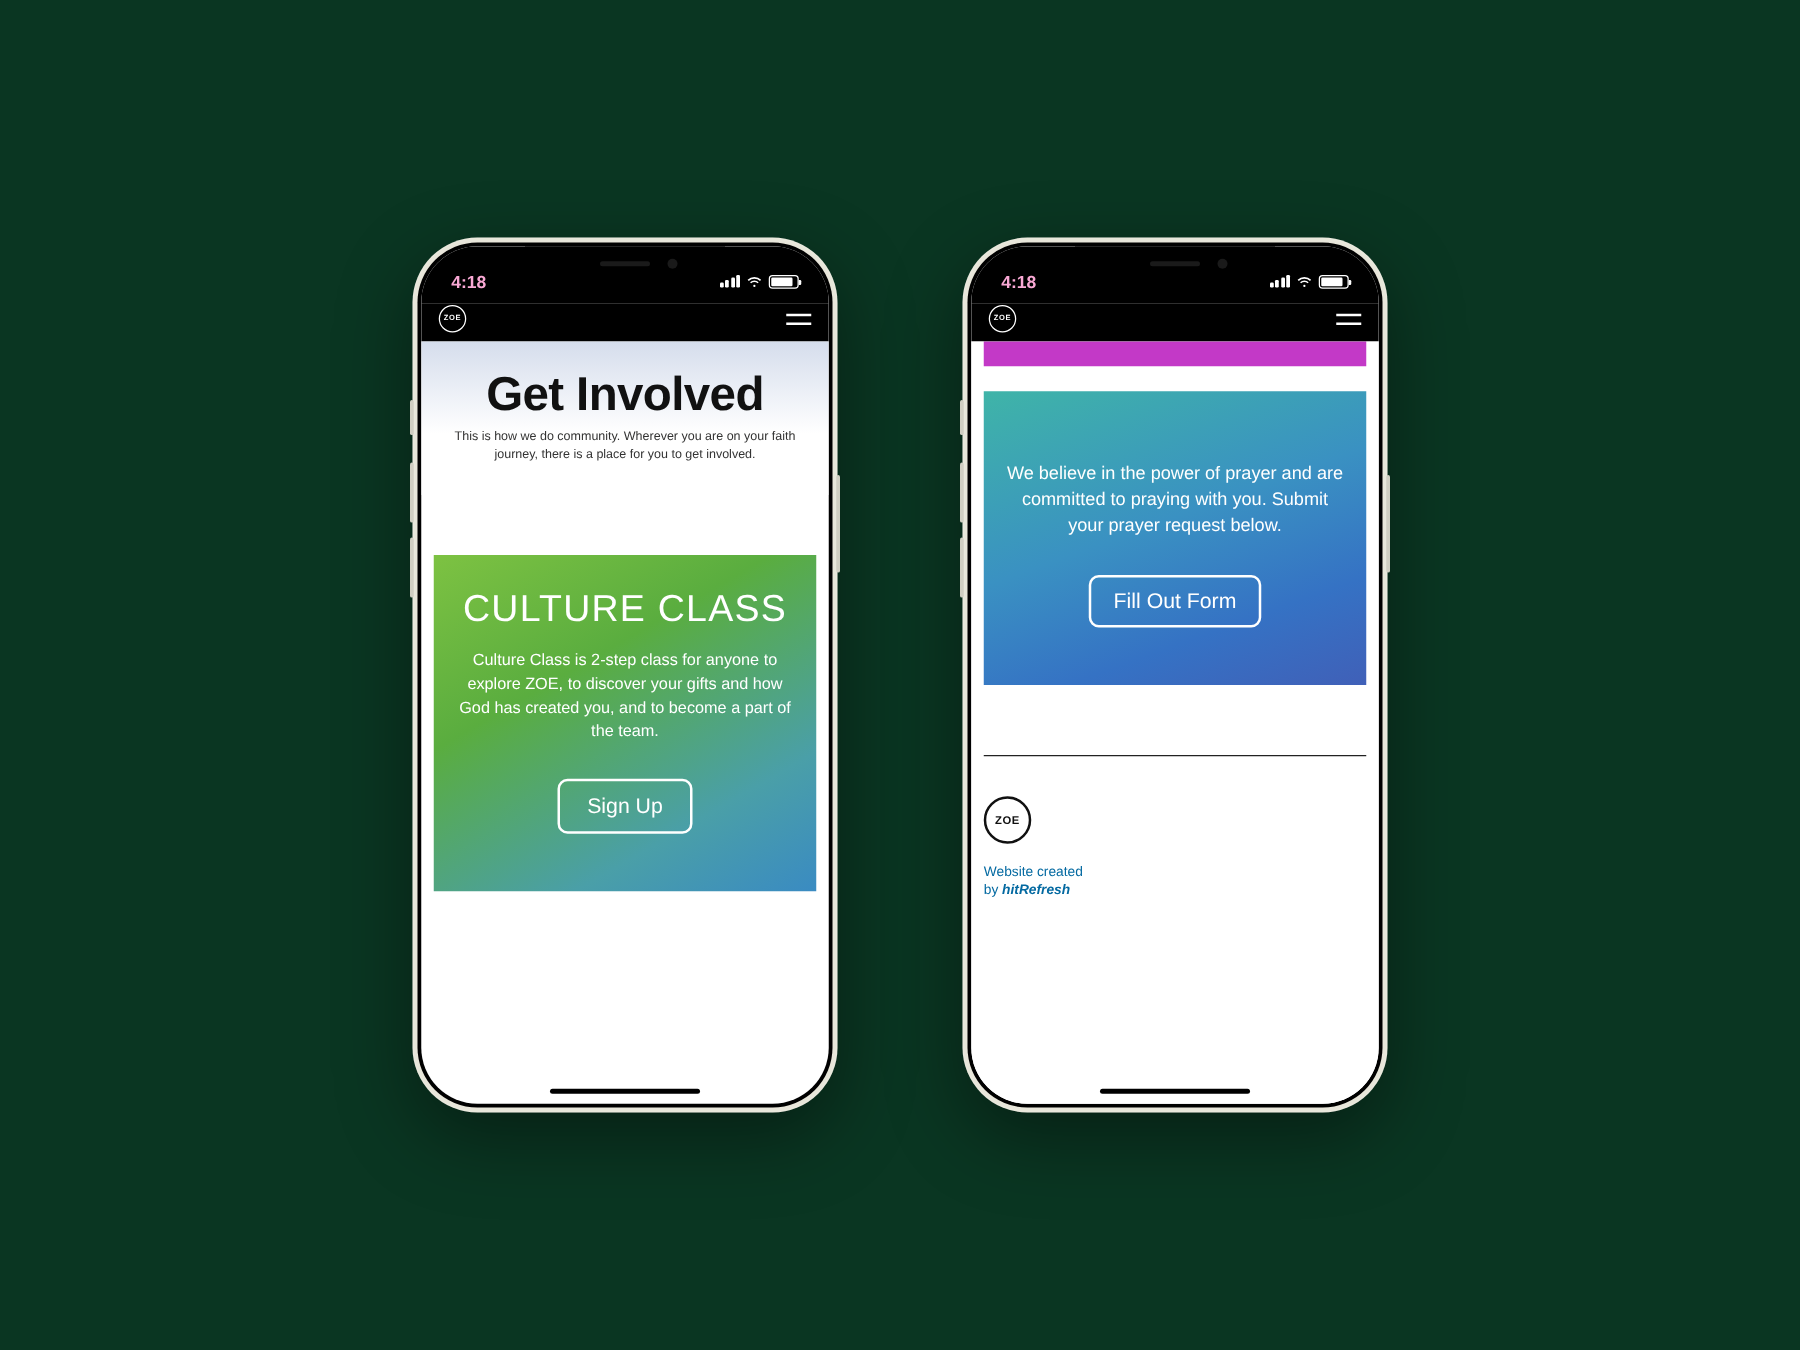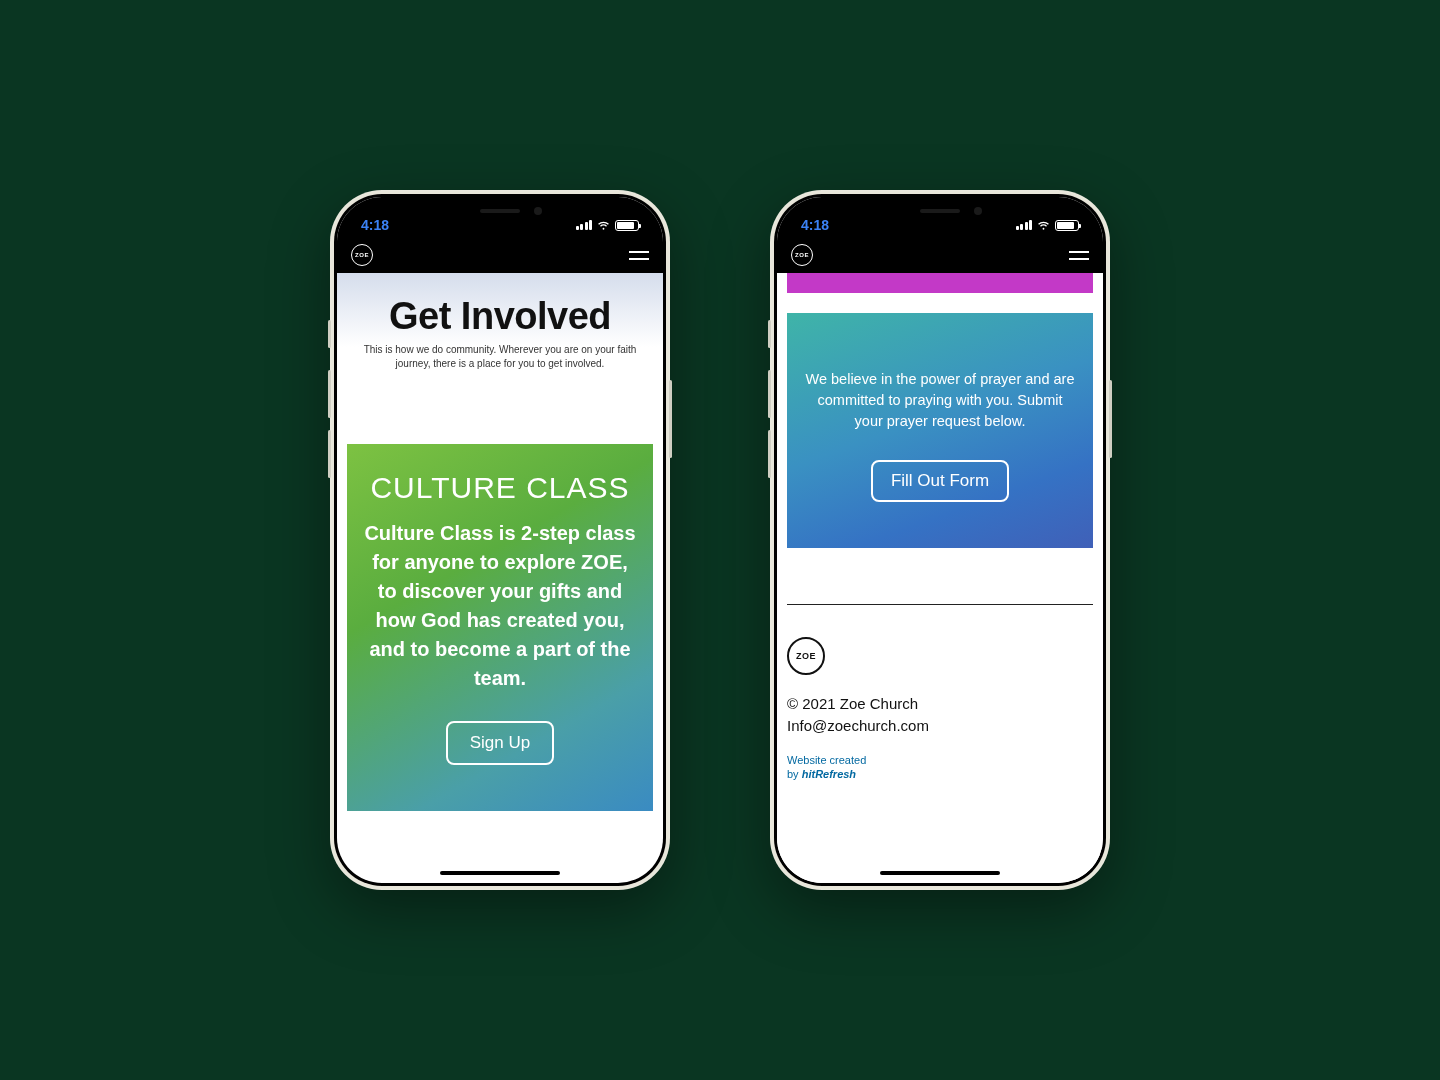--- a/index.html
+++ b/index.html
@@ -76,21 +76,21 @@
     top: 0;
     left: 0;
     right: 0;
     height: 46px;
     background: #000;
     display: flex;
     justify-content: space-between;
     align-items: center;
     padding: 10px 24px 0;
     z-index: 50;
-    color: #3b82f6;
+    color: #f9a8d4;
     font-size: 14px;
     font-weight: 600;
   }
   .status-right { display: flex; align-items: center; gap: 4px; }
   .signal-bars { display: flex; gap: 1.5px; align-items: flex-end; }
   .signal-bars span { width: 3px; background: #fff; border-radius: 1px; }
   .signal-bars span:nth-child(1){height:4px}
   .signal-bars span:nth-child(2){height:6px}
   .signal-bars span:nth-child(3){height:8px}
   .signal-bars span:nth-child(4){height:10px}
@@ -161,23 +161,22 @@
     background: linear-gradient(150deg, #7dc242 0%, #5aad3f 35%, #4a9fa8 75%, #3a8bc2 100%);
   }
   .card h2 {
     font-size: 30px;
     font-weight: 500;
     letter-spacing: 1px;
     line-height: 1.05;
   }
   .card p {
     margin-top: 16px;
-    font-size: 20px;
+    font-size: 13px;
     line-height: 1.45;
-    font-weight: bold;
   }
   .card button {
     margin-top: 28px;
     background: transparent;
     border: 2px solid #fff;
     color: #fff;
     font-size: 17px;
     padding: 10px 22px;
     border-radius: 8px;
     cursor: pointer;
@@ -338,24 +337,20 @@
         <div class="purple-strip"></div>
         <div class="card-blue">
           <p>We believe in the power of prayer and are committed to praying with you. Submit your prayer request below.</p>
           <button>Fill Out Form</button>
         </div>
         <div class="footer">
           <hr>
           <div class="footer-logo">
               <span>ZOE</span>
             </div>
-          <div class="footer-text">
-            <div>© 2021 Zoe Church</div>
-            <div>Info@zoechurch.com</div>
-          </div>
           <div class="credit">
             <div>Website created</div>
             <div><span>by </span><strong>hitRefresh</strong></div>
           </div>
         </div>
       </div>
       <div class="home-indicator"></div>
     </div>
   </div>
 </div>

